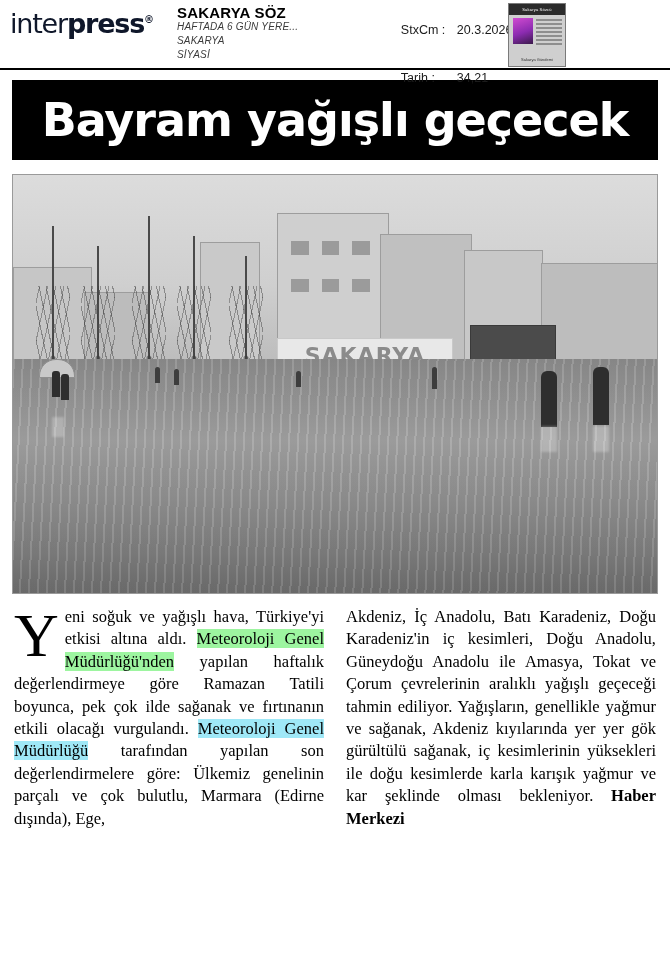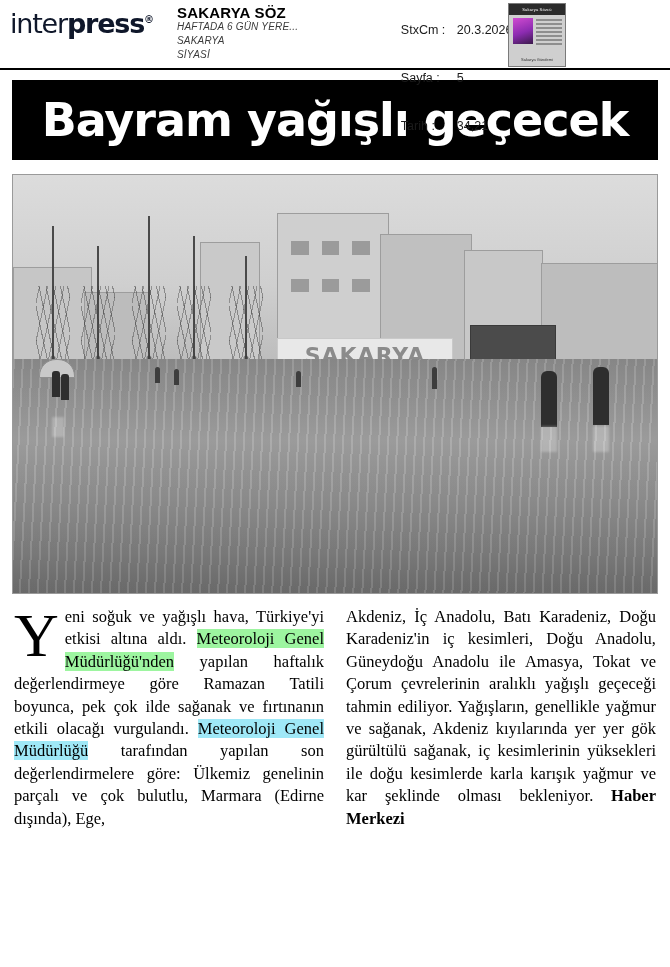--- a/index.html
+++ b/index.html
@@ -287,23 +287,20 @@
     <div class="pub-sub">HAFTADA 6 GÜN YERE...</div>
     <div class="pub-sub">SAKARYA</div>
     <div class="pub-sub">SİYASİ</div>
   </div>
 
   <div class="meta-block">
     <div class="meta-row">
       <span class="meta-label">StxCm :</span><span>20.3.2026</span>
     </div>
     <div class="meta-row">
-      <span class="meta-label">Sayfa :</span><span>5</span>
-    </div>
-    <div class="meta-row">
       <span class="meta-label">Tarih :</span><span>34,21</span>
     </div>
   </div>
 
   <div class="thumb">
     <div class="t-head">Sakarya Sözcü</div>
     <div class="t-body">
       <div class="t-img"></div>
       <div class="t-lines">
         <i></i>

